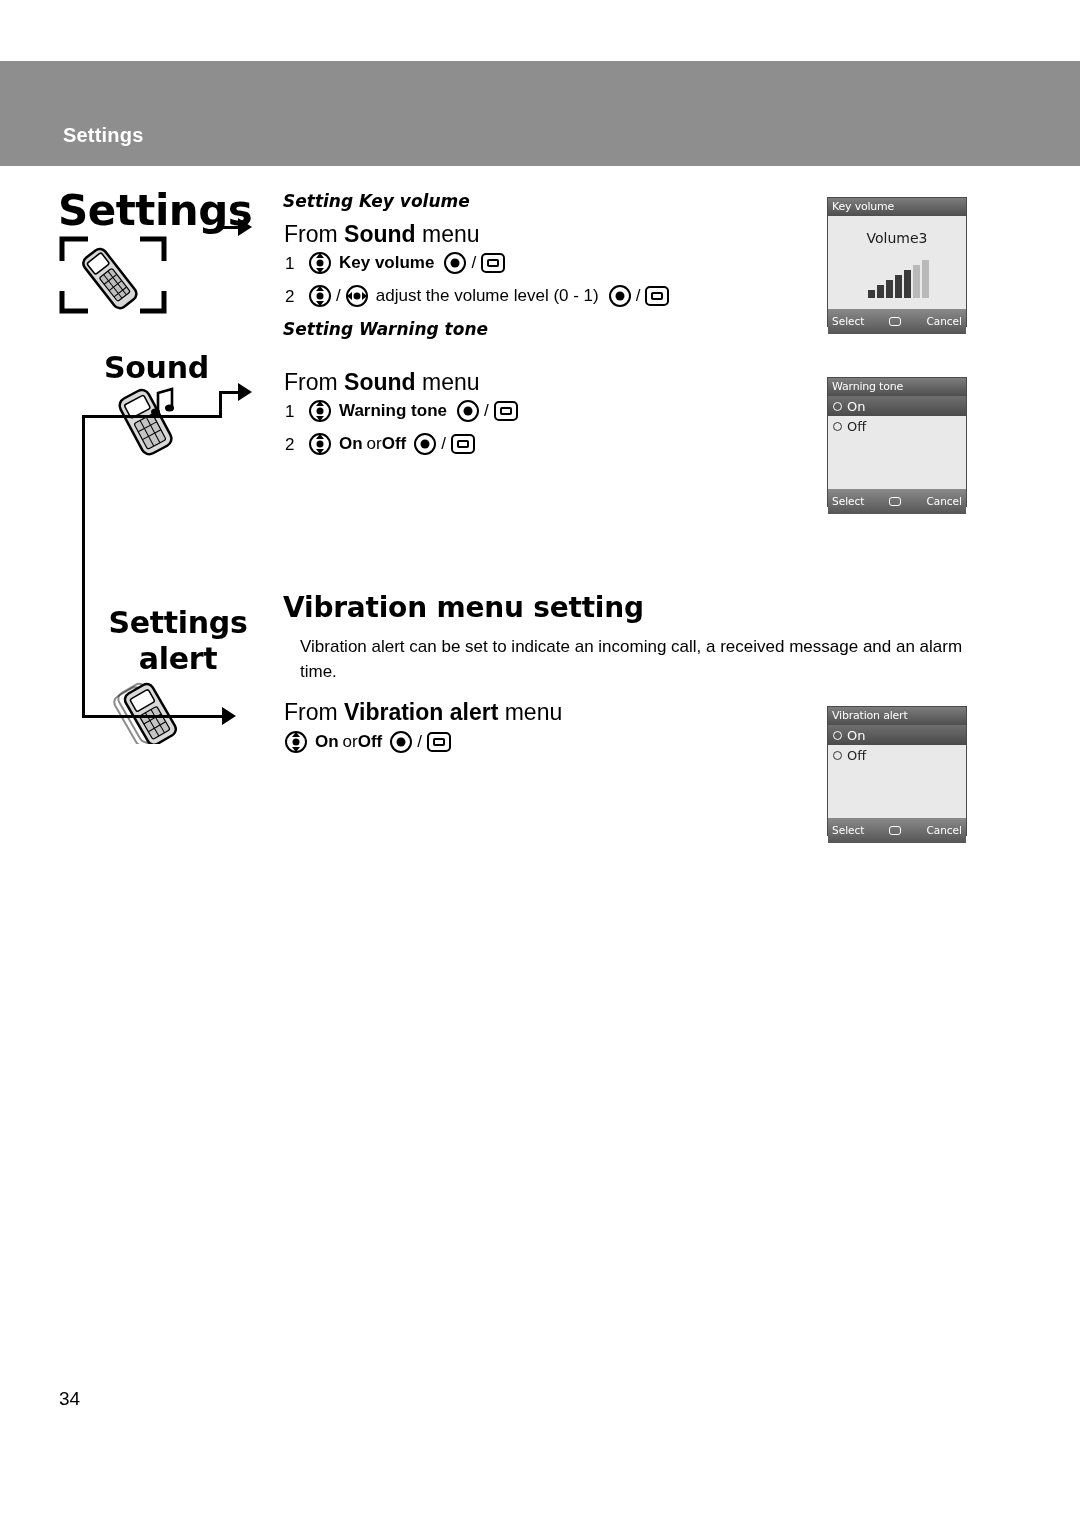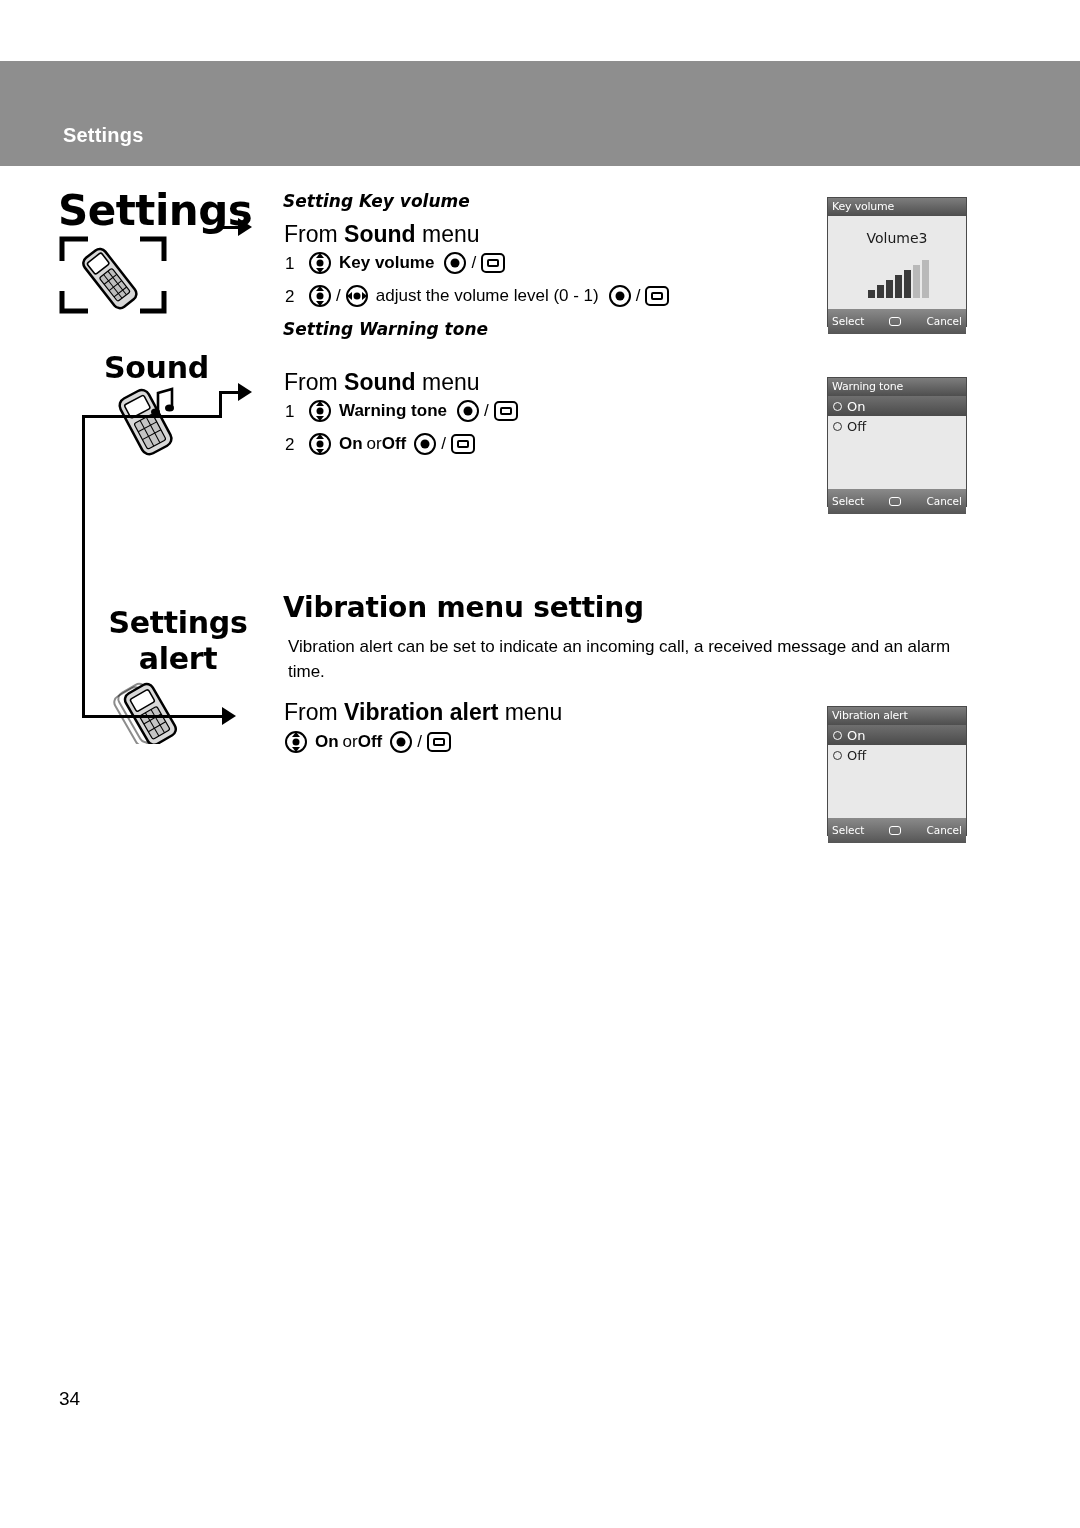--- a/index.html
+++ b/index.html
@@ -452,21 +452,21 @@
   <b class="txt" style="margin-left:8px;">On</b>
   <span> or </span>
   <b>Off</b>
   <span class="key-select" style="margin-left:8px;"></span>
   <span class="slash">/</span>
   <span class="key-soft"></span>
 </div>
 
 <div class="big-head" style="left:283px; top:591px;">Vibration menu setting</div>
 
-<div class="para" style="left:288px; top:634px; width:690px;">Vibration alert can be set to indicate an incoming call, a received message and an alarm time.</div>
+<div class="para" style="left:300px; top:634px; width:690px;">Vibration alert can be set to indicate an incoming call, a received message and an alarm time.</div>
 
 <div class="body-line" style="left:284px; top:700px;">
   <span>From </span><b>Vibration alert</b><span> menu</span>
 </div>
 
 <div class="inline-row" style="left:285px; top:731px;">
   <span class="key-nav vert">
       <i class="ar up"></i>
       <i class="ar dn"></i>
     </span>

